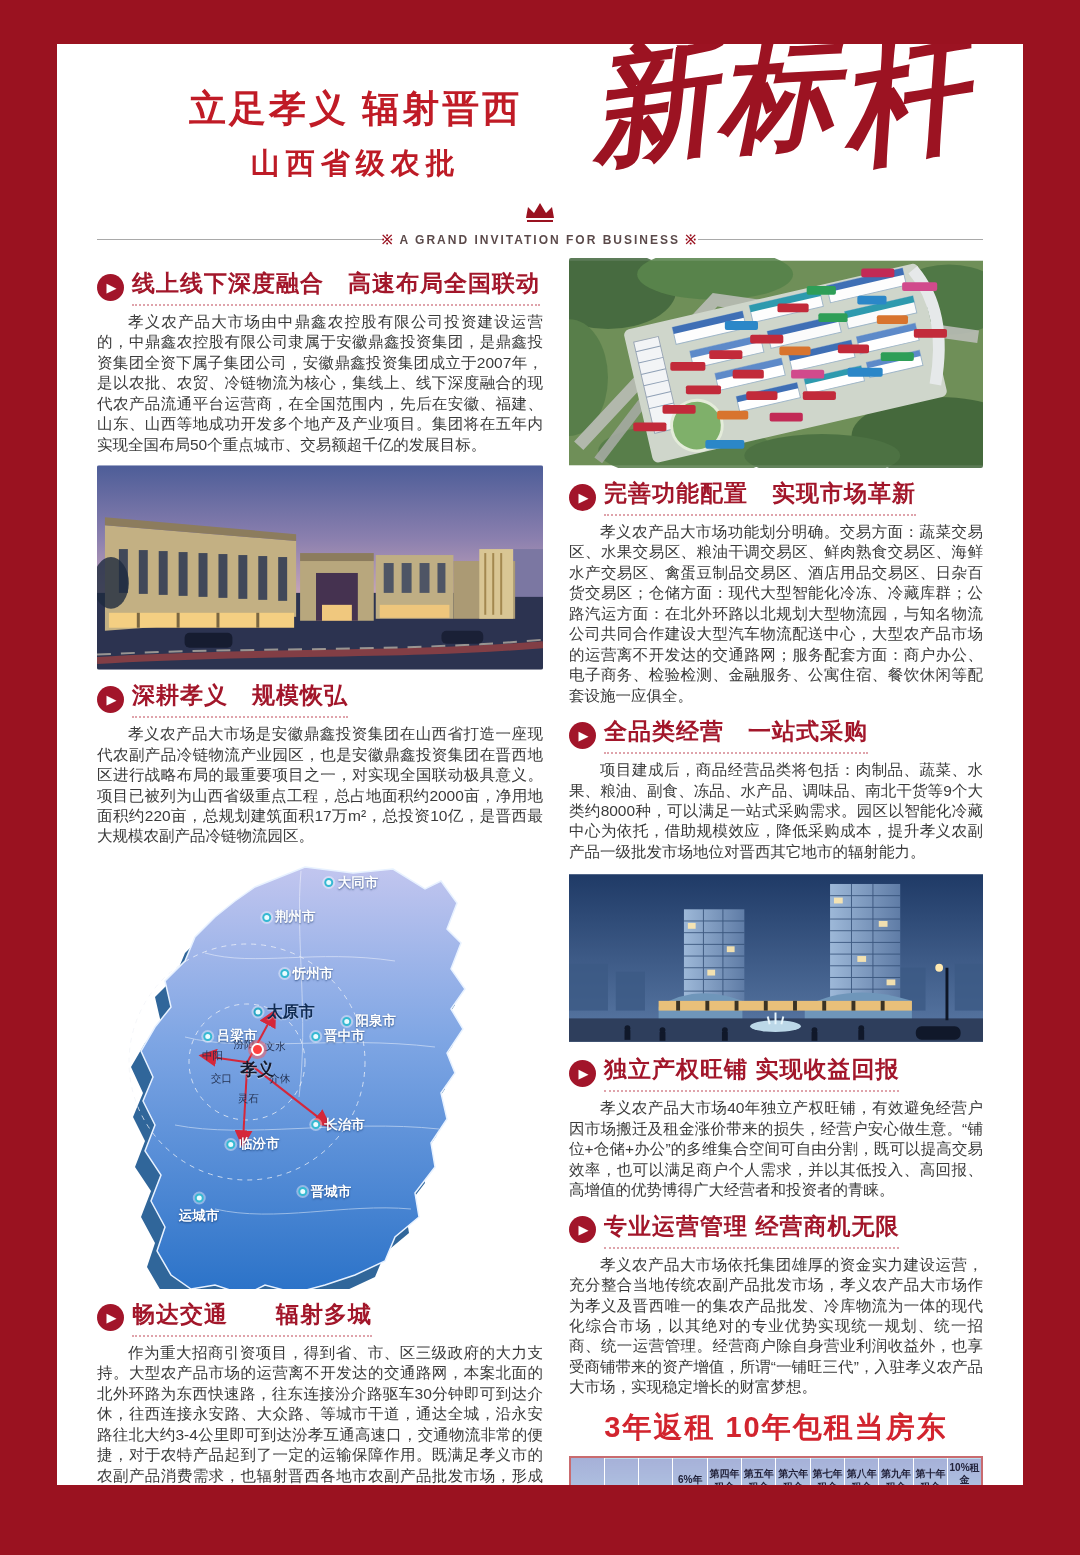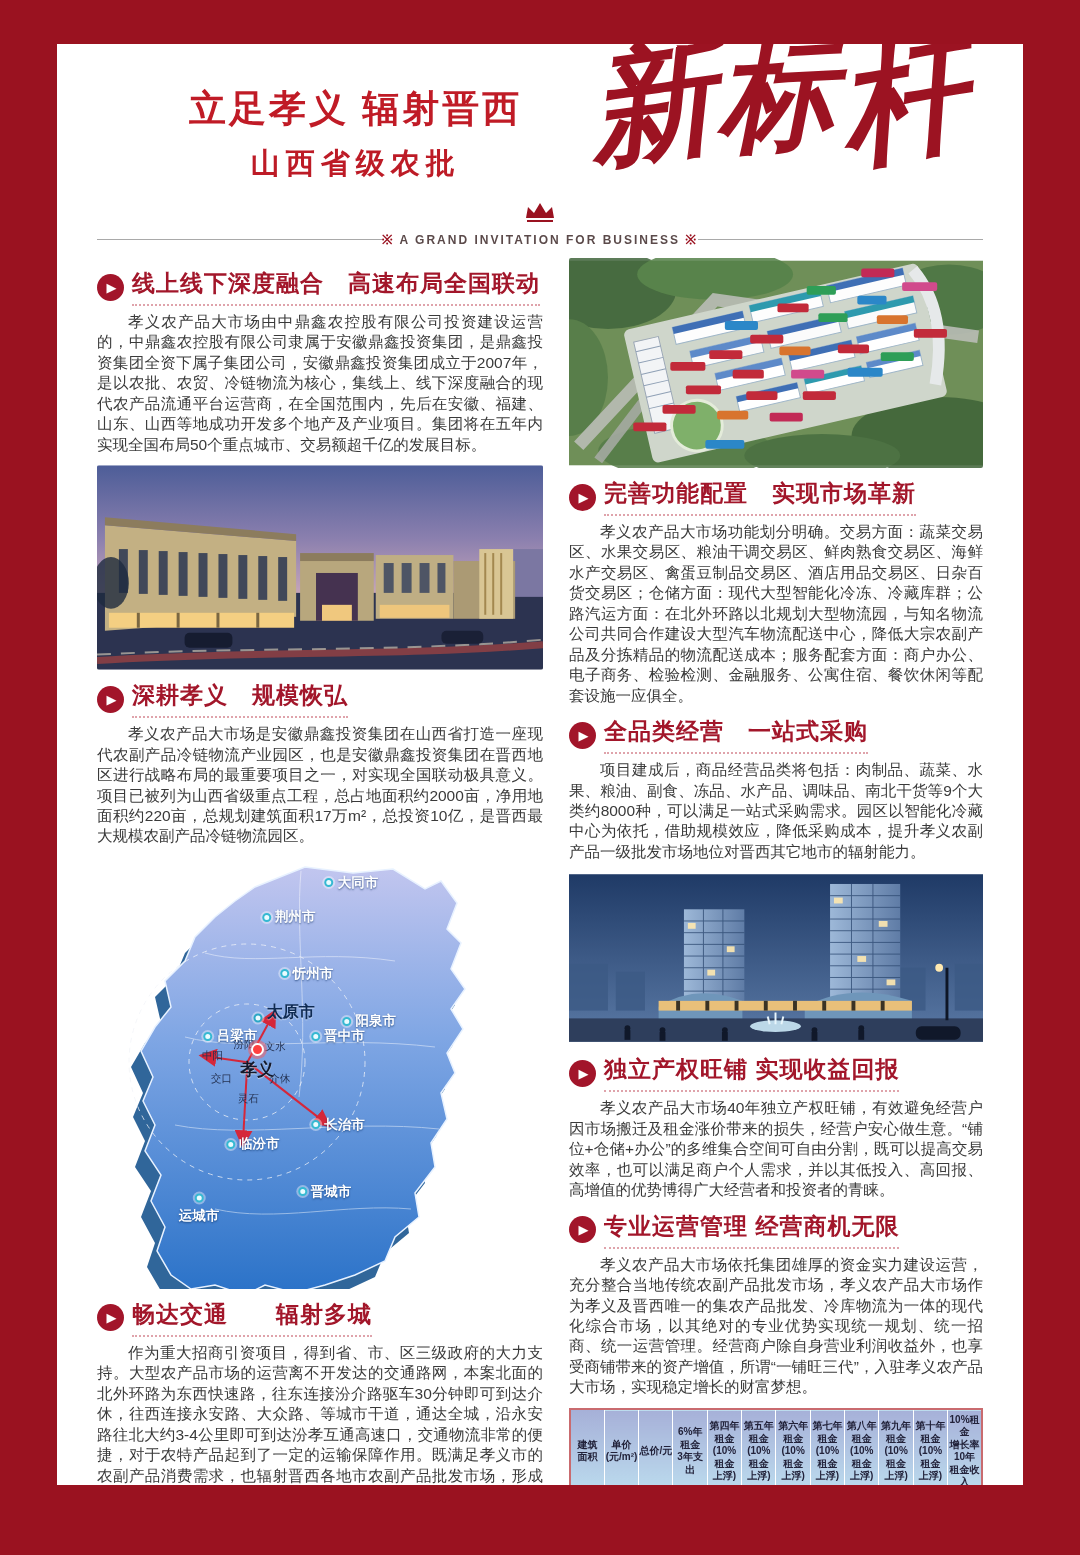--- a/index.html
+++ b/index.html
@@ -39,21 +39,21 @@
   .pic { width:100%; border-radius:2px; overflow:hidden; display:block; }
 
   
   .map-wrap { position:relative; width:448px; height:432px; margin:2px 0 0 -2px; }
   .map-wrap svg.base { position:absolute; inset:0; }
   .overlay { position:absolute; inset:0; }
   .city { position:absolute; transform:translate(-50%,-50%); display:flex; align-items:center; gap:4px;
           font-size:13.5px; color:#fff; font-weight:bold; text-shadow:0 1px 2px rgba(5,40,90,.65); white-space:nowrap;padding-left:20px; }
   .city .dot { width:9px; height:9px; border-radius:50%; background:#eafcff; border:2px solid #35b9d2;
                box-shadow:0 0 0 2px rgba(255,255,255,.4); flex:none; }
-  .city.capital { font-size:16px; color:#0e2a52; text-shadow:0 1px 1px rgba(255,255,255,.5);align-items:flex-end; }
+  .city.capital { font-size:16px; color:#0e2a52; text-shadow:0 1px 1px rgba(255,255,255,.5); }
   .city.capital .dot { border-color:#2aa7c5; }
   .city.focus { flex-direction:column; gap:2px; color:#14192b; font-size:17px; text-shadow:0 1px 1px rgba(255,255,255,.6); }
   .city.focus .dot { width:13px; height:13px; background:#ff4040; border:2px solid #fff; box-shadow:0 0 0 3px rgba(255,90,90,.5); }
   .city.town { font-size:10.5px; font-weight:normal; color:#243252; text-shadow:none; }
 
   
   .offer { text-align:center; font-size:29px; font-weight:bold; color:#d2242e; letter-spacing:2px; margin:8px 0 8px; }
   table.rt { width:100%; border-collapse:collapse; border:2px solid #c96b6f; table-layout:fixed; }
   table.rt th { background:linear-gradient(#a6b0d8, #bcdcee); font-size:10px; line-height:1.25; color:#22223a;
                 border:1px solid #fff; padding:4px 0; white-space:pre-line; font-weight:bold; vertical-align:middle; }
@@ -359,21 +359,21 @@
               <rect x="206" y="156" width="34" height="9" rx="2" fill="#c22a56"></rect>
           <rect x="66" y="166" width="34" height="9" rx="2" fill="#c22a3a"></rect>
               <rect x="140" y="184" width="40" height="9" rx="2" fill="#2b87c8"></rect>
         </g>
       </svg>
 
       <div class="sec-head">
         <span class="play">▶</span>
         <span class="sec-title">完善功能配置　实现市场革新</span>
       </div>
-      <p class="body-p">孝义农产品大市场功能划分明确。交易方面：蔬菜交易区、水果交易区、粮油干调交易区、鲜肉熟食交易区、海鲜水产交易区、禽蛋豆制品交易区、酒店用品交易区、日杂百货交易区；仓储方面：现代大型智能化冷冻、冷藏库群；公路汽运方面：在北外环路以北规划大型物流园，与知名物流公司共同合作建设大型汽车物流配送中心，降低大宗农副产品及分拣精品的物流配送成本；服务配套方面：商户办公、电子商务、检验检测、金融服务、公寓住宿、餐饮休闲等配套设施一应俱全。</p>
+      <p class="body-p">孝义农产品大市场功能划分明确。交易方面：蔬菜交易区、水果交易区、粮油干调交易区、鲜肉熟食交易区、海鲜水产交易区、禽蛋豆制品交易区、酒店用品交易区、日杂百货交易区；仓储方面：现代大型智能化冷冻、冷藏库群；公路汽运方面：在北外环路以北规划大型物流园，与知名物流公司共同合作建设大型汽车物流配送中心，大型农产品市场的运营离不开发达的交通路网；服务配套方面：商户办公、电子商务、检验检测、金融服务、公寓住宿、餐饮休闲等配套设施一应俱全。</p>
 
       <div class="sec-head">
         <span class="play">▶</span>
         <span class="sec-title">全品类经营　一站式采购</span>
       </div>
       <p class="body-p">项目建成后，商品经营品类将包括：肉制品、蔬菜、水果、粮油、副食、冻品、水产品、调味品、南北干货等9个大类约8000种，可以满足一站式采购需求。园区以智能化冷藏中心为依托，借助规模效应，降低采购成本，提升孝义农副产品一级批发市场地位对晋西其它地市的辐射能力。</p>
 
       <svg class="pic" width="425" height="172" viewBox="0 0 425 172">
         <defs>
           <linearGradient id="sky2" x1="0" y1="0" x2="0" y2="1">
@@ -467,20 +467,21 @@
         <span class="sec-title">独立产权旺铺 实现收益回报</span>
       </div>
       <p class="body-p">孝义农产品大市场40年独立产权旺铺，有效避免经营户因市场搬迁及租金涨价带来的损失，经营户安心做生意。“铺位+仓储+办公”的多维集合空间可自由分割，既可以提高交易效率，也可以满足商户个人需求，并以其低投入、高回报、高增值的优势博得广大经营者和投资者的青睐。</p>
 
       <div class="sec-head">
         <span class="play">▶</span>
         <span class="sec-title">专业运营管理 经营商机无限</span>
       </div>
       <p class="body-p">孝义农产品大市场依托集团雄厚的资金实力建设运营，充分整合当地传统农副产品批发市场，孝义农产品大市场作为孝义及晋西唯一的集农产品批发、冷库物流为一体的现代化综合市场，以其绝对的专业优势实现统一规划、统一招商、统一运营管理。经营商户除自身营业利润收益外，也享受商铺带来的资产增值，所谓“一铺旺三代”，入驻孝义农产品大市场，实现稳定增长的财富梦想。</p>
 
+      <div class="offer">3年返租 10年包租当房东</div>
 
       <table class="rt">
         <thead>
               <tr>
                 <th>建筑
 面积</th>
                 <th>单价
 (元/m²)</th>
                 <th>总价/元</th>
                 <th>6%年租金

